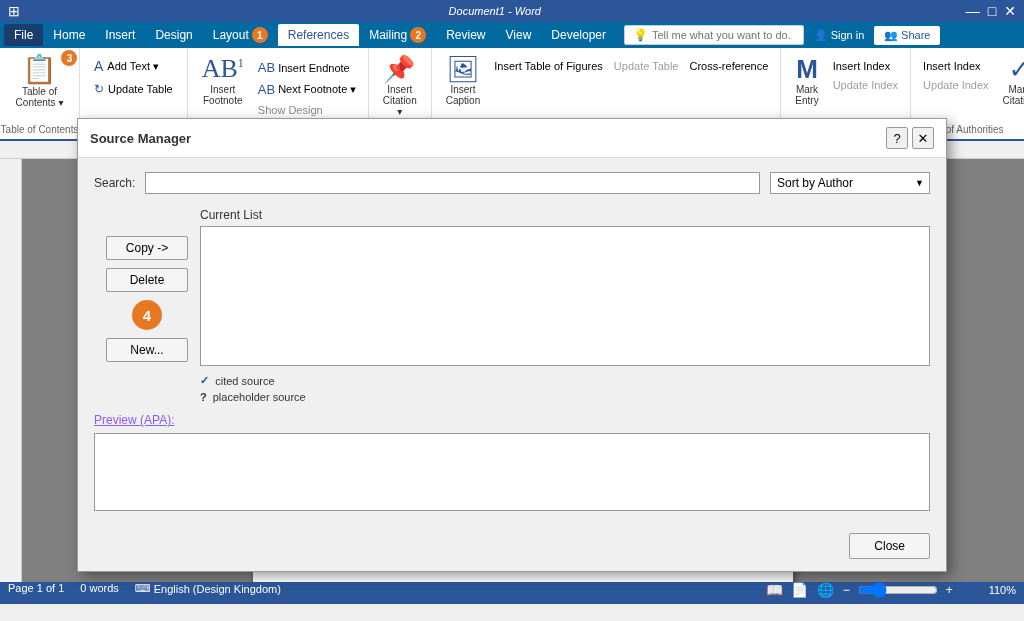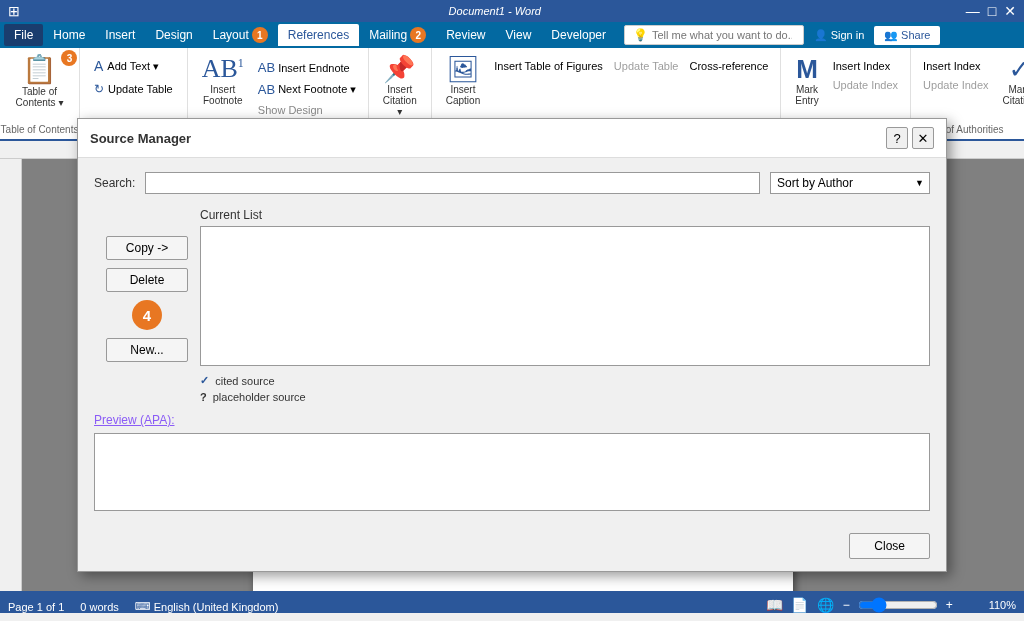--- a/index.html
+++ b/index.html
@@ -236,26 +236,26 @@
         <div style="border:1px solid #999; background:white; height:78px; overflow-y:auto;"></div>
       </div>
     </div>
 
     <div style="padding:8px 16px 12px; display:flex; justify-content:flex-end; margin-top:0;">
       <button style="border:1px solid #999; background:#f5f5f5; padding:5px 24px; cursor:pointer; font-size:12px; border-radius:2px;">Close</button>
     </div>
   </div>
 </div>
 
-<div style="background:#2b579a; height:22px; display:flex; align-items:flex-end; padding:0 8px; gap:16px; position:fixed; bottom:8px; width:1024px;">
+<div style="background:#2b579a; height:22px; display:flex; align-items:flex-start; padding:0 8px; gap:16px; position:fixed; bottom:17px; width:1024px;">
   <div style="color:white; font-size:11px;">Page 1 of 1</div>
   <div style="color:white; font-size:11px;">0 words</div>
   <div style="color:white; font-size:11px; cursor:pointer; display:flex; align-items:center; gap:3px;">
     <span>⌨</span>
-    <span>English (United Kingdom)</span>
+    <span>English (Design Kingdom)</span>
   </div>
   <div style="margin-left:auto; display:flex; align-items:center; gap:8px;">
     <span style="color:white; font-size:14px; cursor:pointer;">📖</span>
     <span style="color:white; font-size:14px; cursor:pointer;">📄</span>
     <span style="color:white; font-size:14px; cursor:pointer;">🌐</span>
     <span style="color:white; font-size:12px; cursor:pointer;">−</span>
     <input type="range" min="10" max="500" value="110" style="width: 80px; cursor: pointer;">
     <span style="color:white; font-size:12px; cursor:pointer;">+</span>
     <span style="color:white; font-size:11px;margin-left:28px;">110%</span>
   </div>

